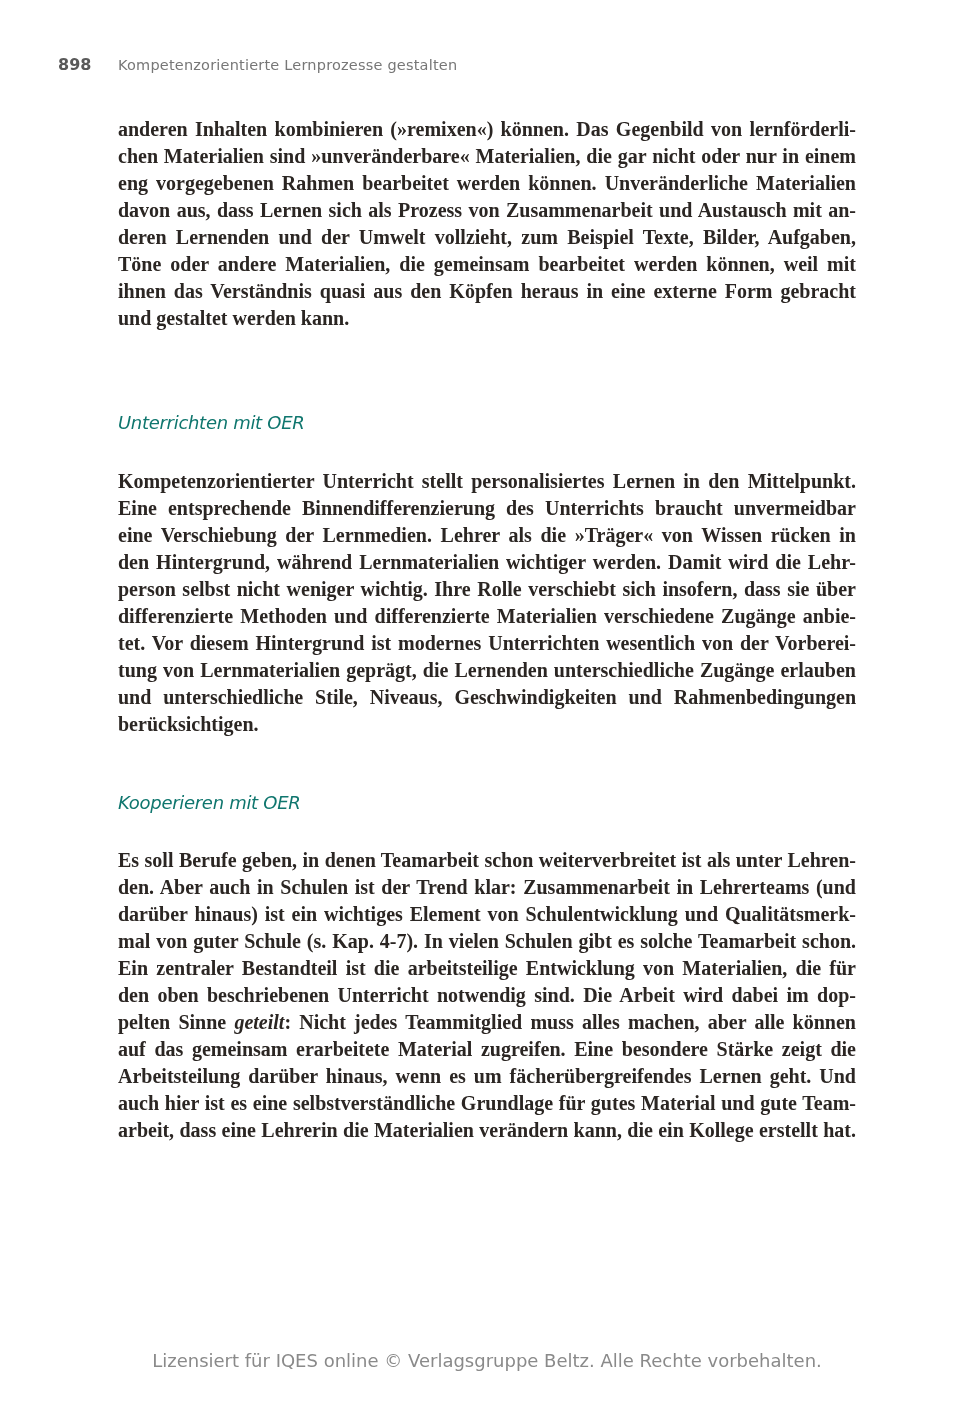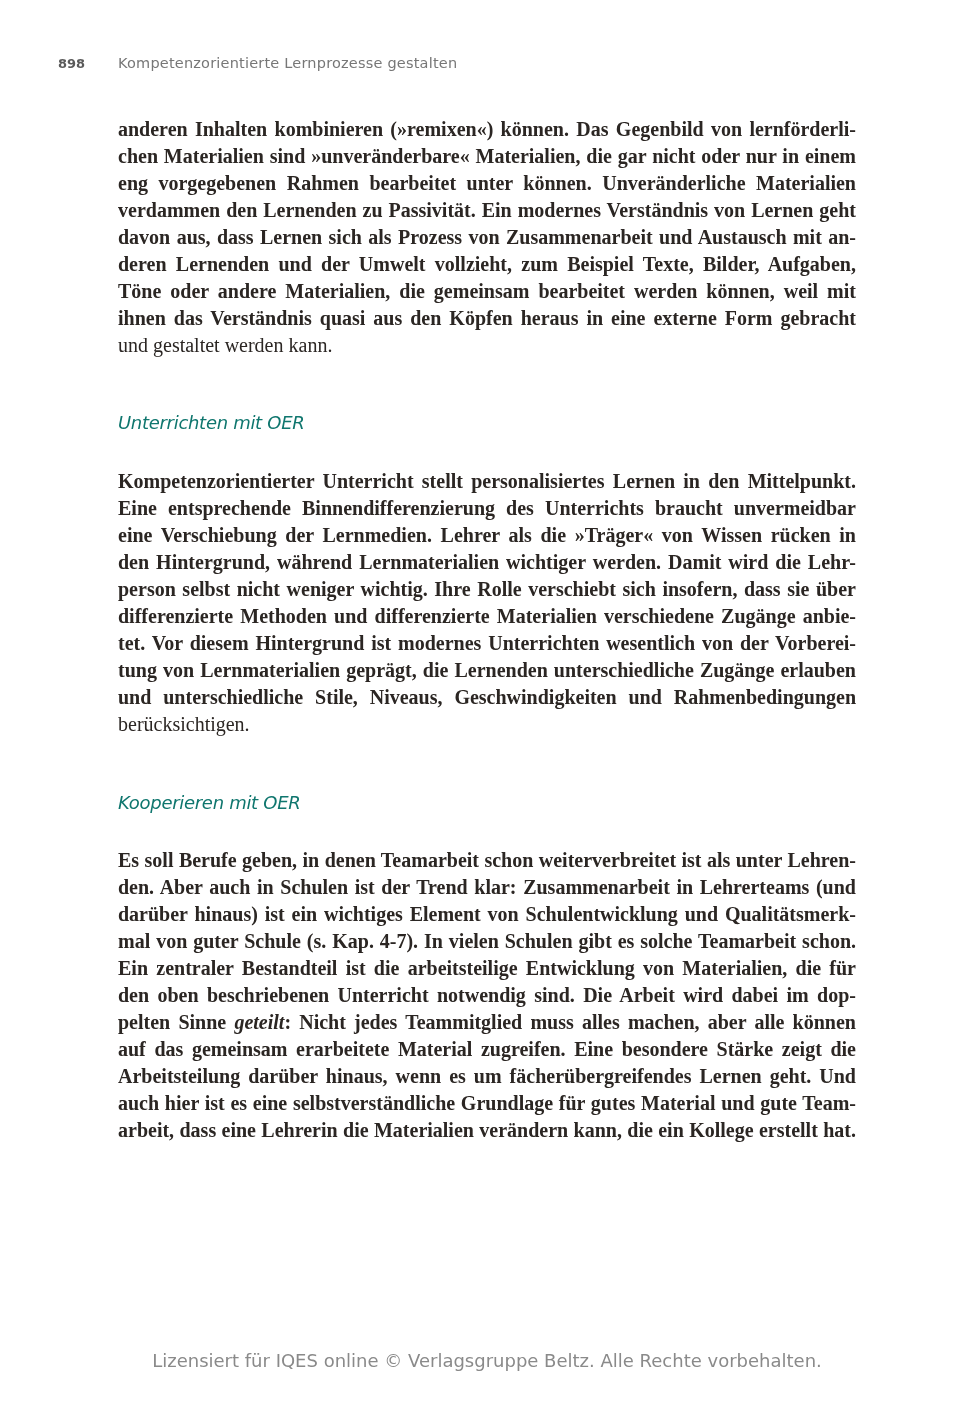--- a/index.html
+++ b/index.html
@@ -1,33 +1,33 @@
 <!DOCTYPE html>
 <html><head>
 <meta charset="utf-8">
 <style>
   html, body { margin: 0; padding: 0; background: #ffffff; }
   body { width: 974px; height: 1417px; position: relative; overflow: hidden; }
   .page { position: absolute; left: 0; top: 0; width: 974px; height: 1417px; }
   .running-head { position: absolute; left: 58px; top: 55px; height: 26px; display: flex; align-items: baseline; }
-  .page-number { font-family: "DejaVu Sans", sans-serif; font-weight: bold; font-size: 13px; color: #5a5a5a; width: 60px; }
+  .page-number { font-family: "DejaVu Sans", sans-serif; font-weight: bold; font-size: 16px; color: #5a5a5a; width: 60px; }
   .running-title { font-family: "DejaVu Sans", sans-serif; font-size: 14.5px; color: #777777; letter-spacing: 0.2px; }
   .body-block { position: absolute; left: 118px; width: 738px; }
   .line {
     font-family: "Liberation Serif", "DejaVu Serif", serif;
     font-size: 20px;
     line-height: 27px;
     height: 27px;
     color: #2b2623;
     text-align: justify;
     text-align-last: justify;
     white-space: nowrap;
     overflow: visible;
   }
-  .line.last { text-align-last: left; }
+  .line.last { text-align-last: left; font-weight: bold; }
   .line span.it { font-style: italic; }
   .heading {
     position: absolute; left: 118px;
     font-family: "DejaVu Sans", sans-serif;
     font-style: italic;
     font-size: 18px;
     color: #0f766e;
     letter-spacing: -0.3px;
   }
   .footer {
@@ -44,22 +44,21 @@
 <div class="page">
 
   <div class="running-head">
     <span class="page-number">898</span>
     <span class="running-title">Kompetenzorientierte Lernprozesse gestalten</span>
   </div>
 
   <div class="body-block" style="top:116px;">
     <div class="line jline full">anderen Inhalten kombinieren (»remixen«) können. Das Gegenbild von lernförderli-</div>
     <div class="line jline full">chen Materialien sind »unveränderbare« Materialien, die gar nicht oder nur in einem</div>
-    <div class="line jline full">eng vorgegebenen Rahmen bearbeitet unter können. Unveränderliche Materialien</div>
-    <div class="line jline full">verdammen den Lernenden zu Passivität. Ein modernes Verständnis von Lernen geht</div>
+    <div class="line jline full">eng vorgegebenen Rahmen bearbeitet werden können. Unveränderliche Materialien</div>
     <div class="line jline full">davon aus, dass Lernen sich als Prozess von Zusammenarbeit und Austausch mit an-</div>
     <div class="line jline full">deren Lernenden und der Umwelt vollzieht, zum Beispiel Texte, Bilder, Aufgaben,</div>
     <div class="line jline full">Töne oder andere Materialien, die gemeinsam bearbeitet werden können, weil mit</div>
     <div class="line jline full">ihnen das Verständnis quasi aus den Köpfen heraus in eine externe Form gebracht</div>
     <div class="line jline last">und gestaltet werden kann.</div>
   </div>
 
   <div class="heading" style="top:412px;">Unterrichten mit OER</div>
 
   <div class="body-block" style="top:468px;">

